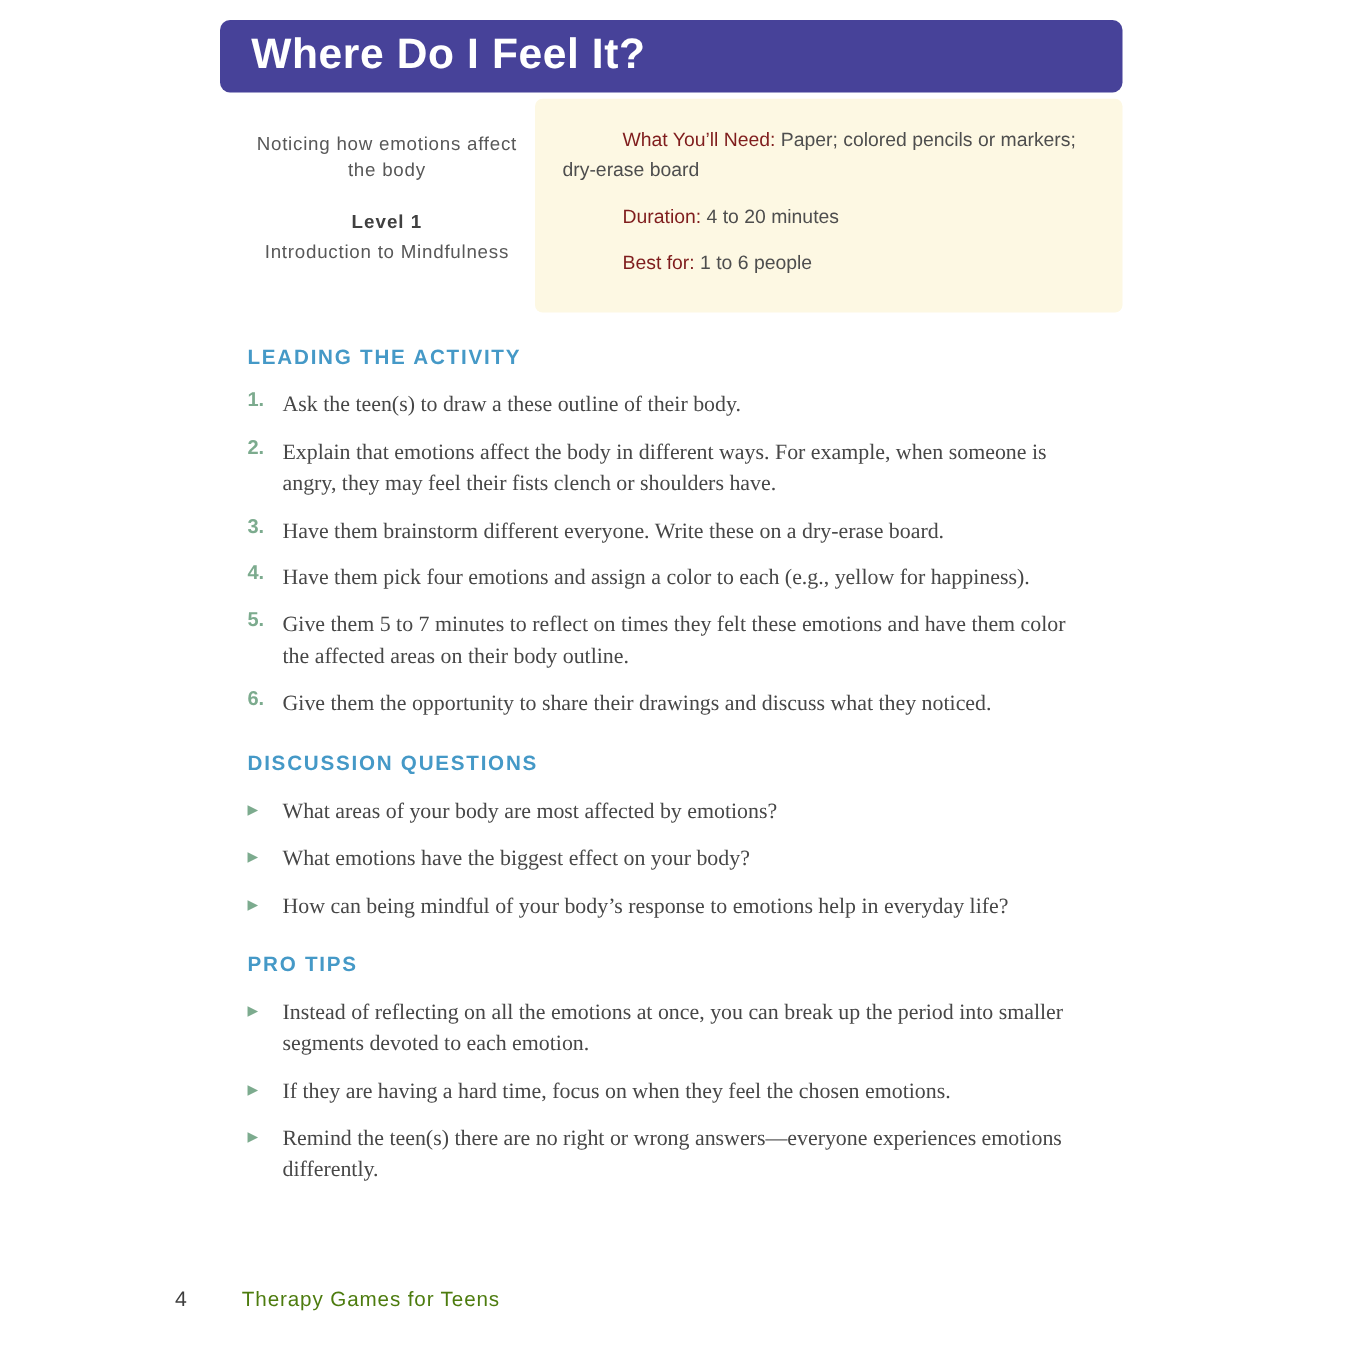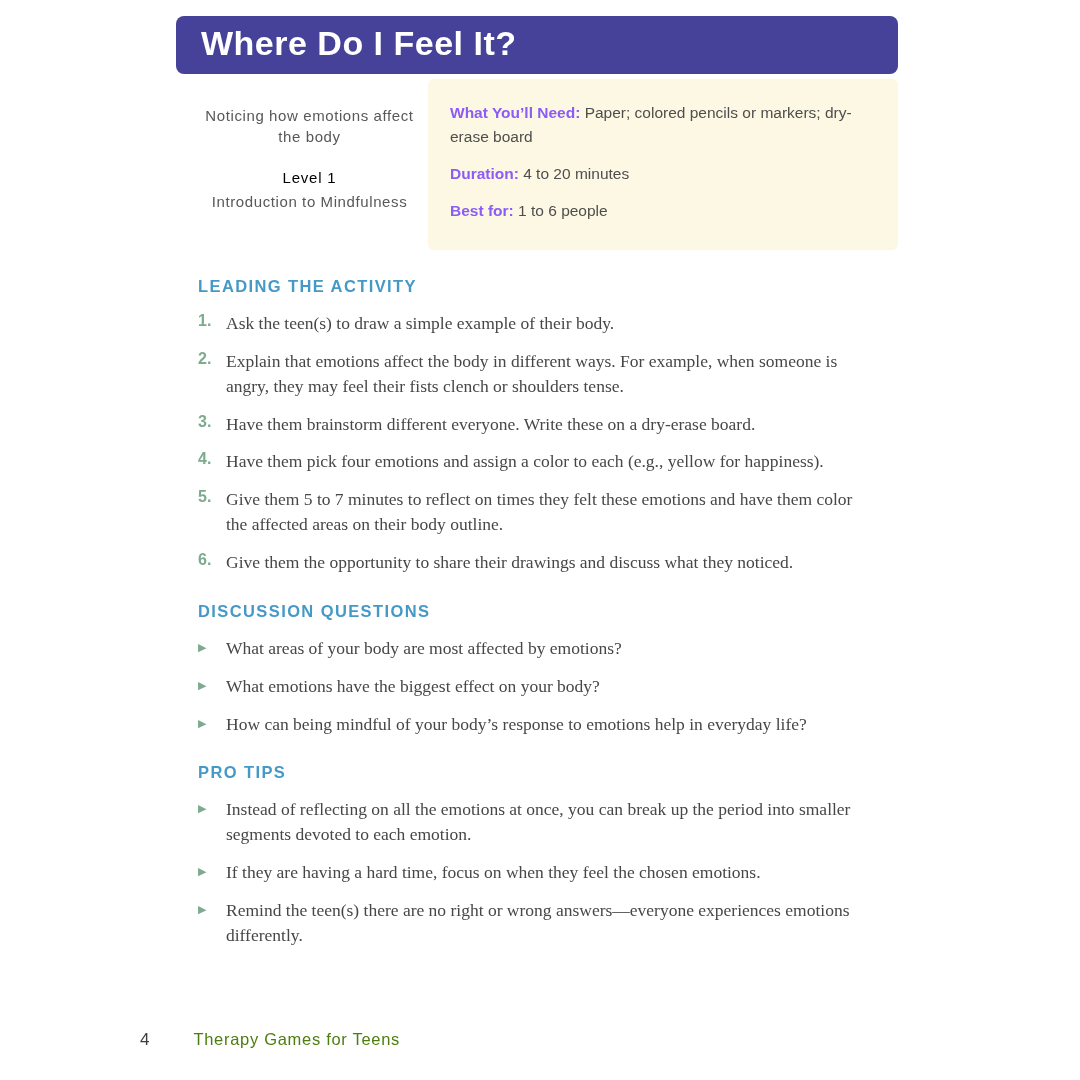--- a/index.html
+++ b/index.html
@@ -43,36 +43,36 @@
     flex: 0 0 252px;
     padding: 26px 14px 0 29px;
     font-size: 15px;
     letter-spacing: 0.6px;
     color: #585858;
     line-height: 1.4;
     text-align: center;
   }
   .side-desc { margin-bottom: 20px; }
   .side-level {
-    color: #000000;
-    font-weight: normal;
+    color: #404040;
+    font-weight: bold;
     margin-bottom: 3px;
     letter-spacing: 0.8px;
   }
   .infobox {
     flex: 1;
     background: #fdf8e3;
     border-radius: 6px;
     padding: 22px 26px 14px 22px;
     font-size: 15.5px;
     color: #4e4e4e;
     line-height: 1.55;
   }
   .info-row { margin-bottom: 13px; }
-  .info-label { font-weight: bold; color: #8b5cf6; }
+  .info-label { font-weight: normal; color: #7f1d1d; margin-left: 48px; }
   .sections { padding-left: 22px; }
   .section-heading {
     color: #4599c7;
     font-size: 16.5px;
     font-weight: bold;
     letter-spacing: 1.4px;
     font-family: "Liberation Sans", sans-serif;
     margin: 27px 0 15px 0;
   }
   .list { list-style: none; }
@@ -153,25 +153,25 @@
         </div>
       </div>
     </div>
 
     <div class="sections">
 
       <div class="section-heading">LEADING THE ACTIVITY</div>
       <div class="list">
         <div class="list-item">
           <span class="step-num">1.</span>
-          <span class="item-text">Ask the teen(s) to draw a simple example of their body.</span>
+          <span class="item-text">Ask the teen(s) to draw a these outline of their body.</span>
         </div>
         <div class="list-item">
           <span class="step-num">2.</span>
-          <span class="item-text">Explain that emotions affect the body in different ways. For example, when someone is angry, they may feel their fists clench or shoulders tense.</span>
+          <span class="item-text">Explain that emotions affect the body in different ways. For example, when someone is angry, they may feel their fists clench or shoulders have.</span>
         </div>
         <div class="list-item">
           <span class="step-num">3.</span>
           <span class="item-text">Have them brainstorm different everyone. Write these on a dry-erase board.</span>
         </div>
         <div class="list-item">
           <span class="step-num">4.</span>
           <span class="item-text">Have them pick four emotions and assign a color to each (e.g., yellow for happiness).</span>
         </div>
         <div class="list-item">

